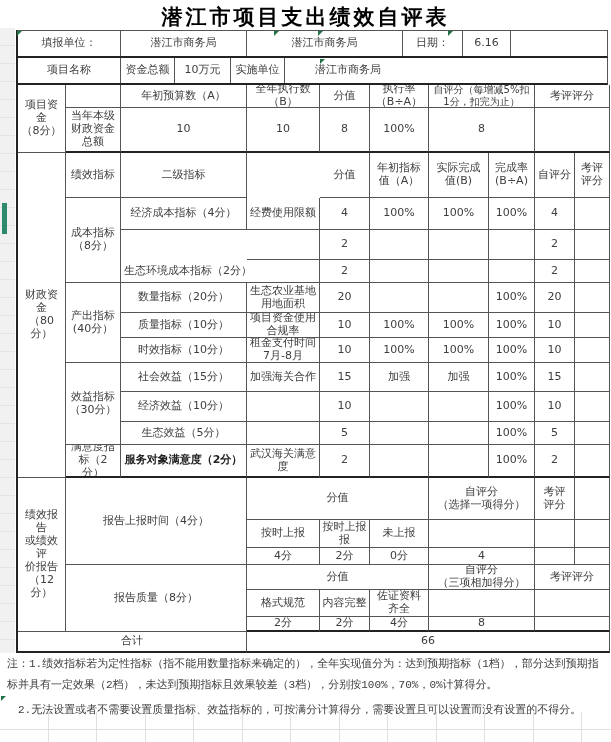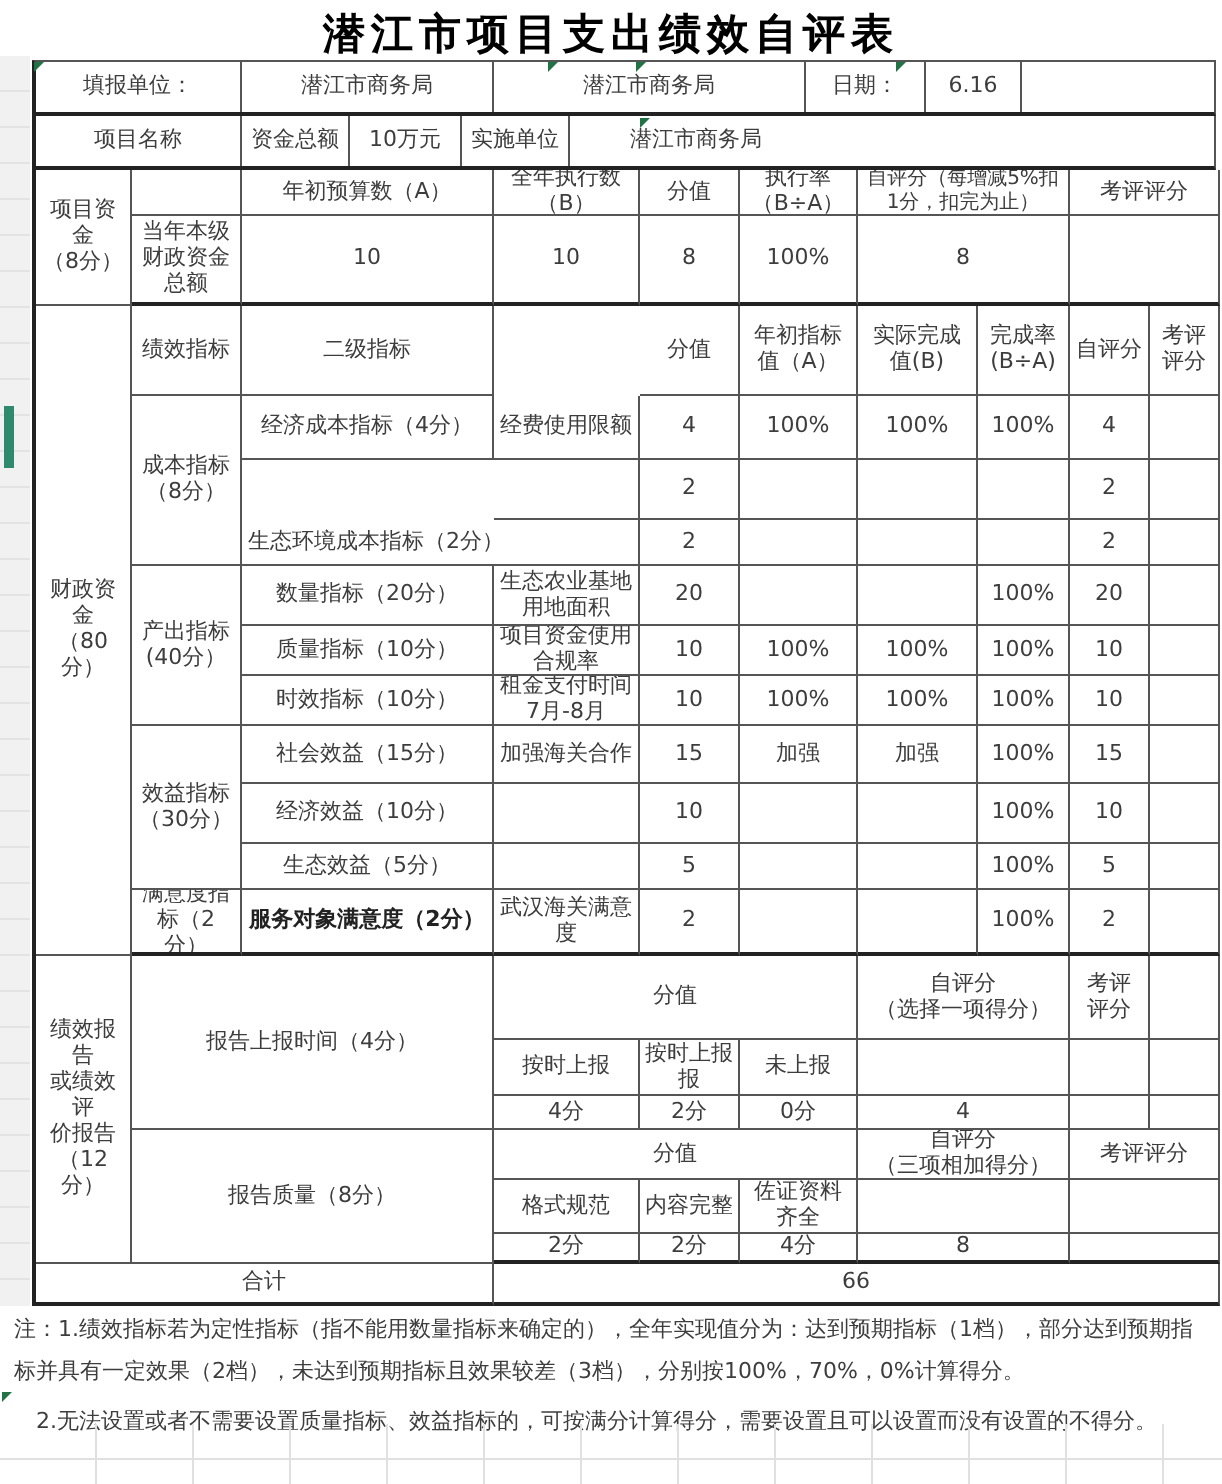--- a/index.html
+++ b/index.html
@@ -23,21 +23,21 @@
         border-left:2px solid #222;}
   .c{box-sizing:border-box;border-right:1px solid #555;border-bottom:1px solid #555;
      display:flex;align-items:center;justify-content:center;text-align:center;
      font-size:11px;line-height:1.18;white-space:pre-line;overflow:hidden;padding:0 2px;}
   .band .c{border-bottom:none;height:100%;}
   .hb{border-bottom:2px solid #222;}
   .la{justify-content:flex-start;text-align:left;padding-left:3px;}
   .b{font-weight:bold;color:#222;}
   .sm{font-size:10px;line-height:1.25;}
   
-  .note{font-size:11px;line-height:21px;color:#3d3d3d;}
+  .note{font-size:11px;line-height:21px;color:#3d3d3d;font-family:Liberation Mono, monospace;}
   #note1{left:7px;top:654px;width:596px;}
   #note2{left:18px;top:700px;width:590px;}
   
   #sheetgrid{left:0;top:712px;width:611px;height:30px;
      background-image:repeating-linear-gradient(90deg,transparent 0px,transparent 47.5px,#e0e0e0 47.5px,#e0e0e0 48.5px),
                       repeating-linear-gradient(180deg,transparent 0px,transparent 17px,#e0e0e0 17px,#e0e0e0 18px);}
   
   .tri{width:0;height:0;border-top:5px solid #217346;border-right:5px solid transparent;}
 </style>
 </head>

